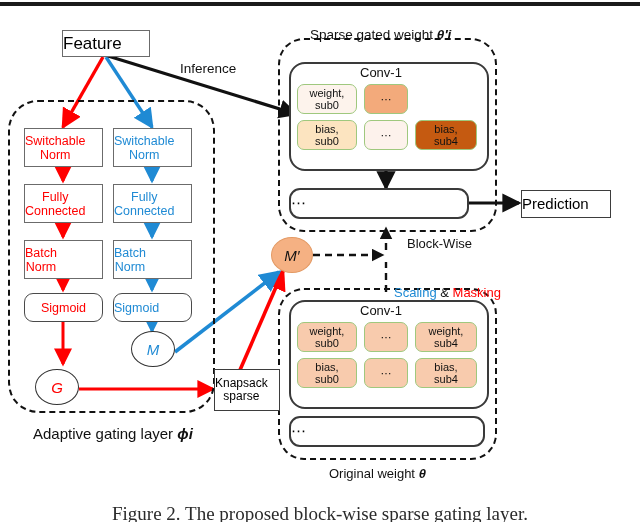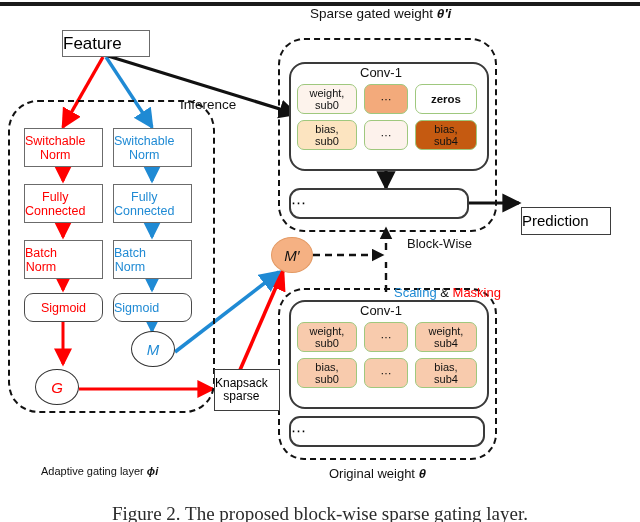--- a/index.html
+++ b/index.html
@@ -178,21 +178,21 @@
 <div class="dashcontain" style="left:8px; top:100px; width:207px; height:313px;"></div>
 
 <div class="dashcontain" style="left:278px; top:38px; width:219px; height:194px; border-radius:26px;"></div>
 
 <div class="dashcontain" style="left:278px; top:288px; width:219px; height:172px; border-radius:26px;"></div>
 
 <div class="node rectbox" style="left:62px; top:30px; width:88px; height:27px; font-size:17px;">
   <span>Feature</span>
 </div>
 
-<div class="freelabel" style="left:180px; top:61px; font-size:13.5px;margin-top:36px;">Inference</div>
+<div class="freelabel" style="left:180px; top:61px; font-size:13.5px;">Inference</div>
 
 <div class="node rectbox" style="left:24px; top:128px; width:79px; height:39px; font-size:12.5px;">
   <div>
     <div class="t-red">Switchable</div>
     <div class="t-red">Norm</div>
   </div>
 </div>
 <div class="node rectbox" style="left:24px; top:184px; width:79px; height:39px; font-size:12.5px;">
   <div>
     <div class="t-red">Fully</div>
@@ -244,45 +244,42 @@
   <span class="t-black">M′</span>
 </div>
 
 <div class="node rectbox dark" style="left:214px; top:369px; width:66px; height:42px; font-size:12px;">
   <div>
     <div>Knapsack</div>
     <div>sparse</div>
   </div>
 </div>
 
-<div class="freelabel" style="left:41px; top:425px; font-size:11px;margin-top:40px;">
+<div class="freelabel" style="left:33px; top:425px; font-size:15px;">
   <span>Adaptive gating layer</span>
   <span class="bold math-it">ϕi</span>
 </div>
 
-<div class="freelabel" style="left:310px; top:6px; font-size:13.5px;">
+<div class="freelabel" style="left:310px; top:27px; font-size:13.5px;">
   <span>Sparse gated weight</span>
   <span class="bold math-it">θ′i</span>
 </div>
 
 <div class="biground" style="position:absolute; left:289px; top:62px; width:196px; height:105px;"></div>
 <div class="freelabel" style="left:360px; top:65px; font-size:13px;">Conv-1</div>
 
 <div class="cell" style="left:297px; top:84px; width:60px; height:30px; font-size:11px; background:#fdf3ec;">
   <div>
     <div>weight,</div>
     <div>sub0</div>
   </div>
 </div>
 <div class="cell" style="left:364px; top:84px; width:44px; height:30px; font-size:11px; background:#f3aa7b;">
   <span>⋯</span>
 </div>
-<div class="cell" style="left:415px; top:84px; width:62px; height:30px; font-size:11.5px; background:#ffffff; font-weight:bold;">
-  <span>zeros</span>
-</div>
 
 <div class="cell" style="left:297px; top:120px; width:60px; height:30px; font-size:11px; background:#fce4c0;">
   <div>
     <div>bias,</div>
     <div>sub0</div>
   </div>
 </div>
 <div class="cell" style="left:364px; top:120px; width:44px; height:30px; font-size:11px; background:#fdf2ec;">
   <span>⋯</span>
 </div>
@@ -290,21 +287,21 @@
   <div>
     <div>bias,</div>
     <div>sub4</div>
   </div>
 </div>
 
 <div class="node biground" style="left:289px; top:188px; width:180px; height:31px; font-size:15px; border-radius:11px;">
   <span>⋯</span>
 </div>
 
-<div class="node rectbox dark" style="left:521px; top:207px; width:90px; height:28px; font-size:15px;">
+<div class="node rectbox dark" style="left:521px; top:190px; width:90px; height:28px; font-size:15px;">
   <span>Prediction</span>
 </div>
 
 <div class="freelabel" style="left:407px; top:236px; font-size:13px;">Block-Wise</div>
 <div class="freelabel" style="left:394px; top:253px; font-size:13px;margin-top:32px;">
   <span class="t-blue">Scaling</span>
   <span class="t-black">&amp;</span>
   <span class="t-red">Masking</span>
 </div>
 

